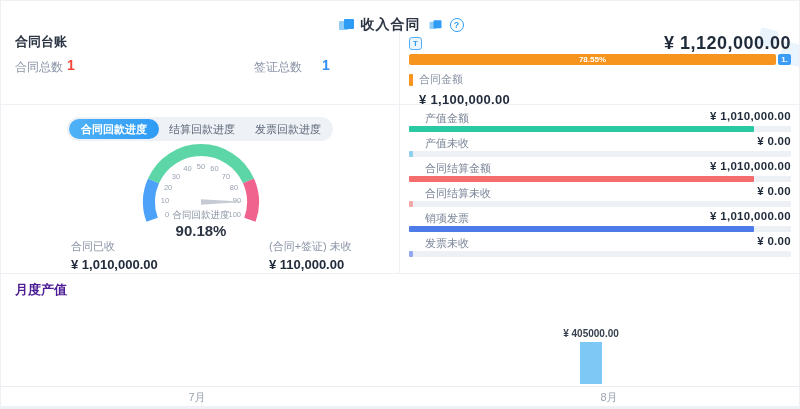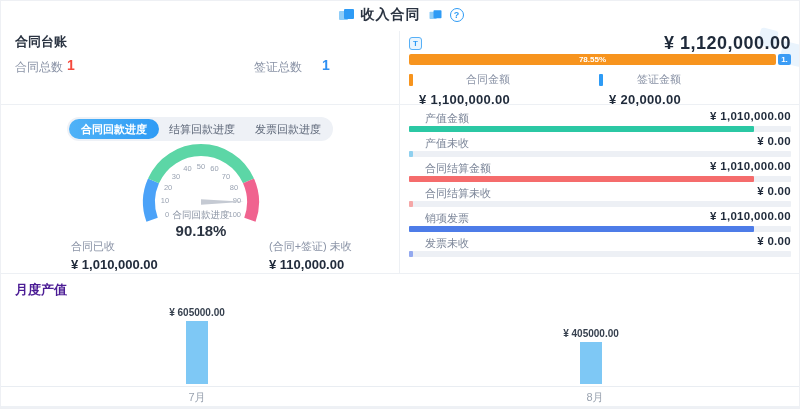--- a/index.html
+++ b/index.html
@@ -2,21 +2,21 @@
 <html><head>
 <meta charset="utf-8">
 <style>
   * { margin:0; padding:0; box-sizing:border-box; }
   html,body { background:#fff; }
   body { font-family:"Liberation Sans","DejaVu Sans",sans-serif; }
   .page { position:relative; width:800px; height:409px; background:#fff; overflow:hidden;
           border:1px solid #eef0f4; }
 
   
-  .header { position:absolute; left:0; top:0; width:800px; height:28px;
+  .header { position:absolute; left:0; top:10px; width:800px; height:28px;
             display:flex; align-items:center; justify-content:center; gap:7px; }
   .header .title { font-size:14px; font-weight:bold; color:#2b3442; letter-spacing:1px; }
   .mini-folder { position:relative; width:15px; height:12px; }
   .mini-folder .sq1 { position:absolute; left:0; top:2px; width:9px; height:9px; background:#8fcdf8; border-radius:1px; }
   .mini-folder .sq2 { position:absolute; left:5px; top:0; width:10px; height:10px; background:#2e9bf5; border-radius:1px; }
   .mini-folder.small { transform:scale(0.8); }
   .help-circle { width:14px; height:14px; border-radius:50%; border:1.5px solid #2e9bf5;
                  color:#2e9bf5; font-size:9px; font-weight:bold; display:flex;
                  align-items:center; justify-content:center; cursor:pointer; }
 
@@ -63,21 +63,21 @@
                display:flex; gap:2px; }
   .stack-contract { background:#f7941e; border-radius:2px; height:11px;
                     display:flex; align-items:center; justify-content:center;
                     color:#fff; font-size:8px; font-weight:bold; }
   .stack-visa { background:#3b9cf5; border-radius:2px; height:11px; min-width:13px; flex:0 0 auto;
                 display:flex; align-items:center; justify-content:center;
                 color:#fff; font-size:8px; font-weight:bold; overflow:hidden; }
 
   .legend-item { position:absolute; top:71px; }
   .li1 { left:408px; } .li2 { left:598px; }
-  .legend-row { display:flex; align-items:center; gap:6px;justify-content:space-between; }
+  .legend-row { display:flex; align-items:center; gap:6px; }
   .legend-chip { width:4px; height:12px; border-radius:1px; }
   .legend-label { font-size:11px; color:#8a93a6; }
   .legend-value { font-size:13px; font-weight:bold; color:#1f2a3a; margin-top:5px; margin-left:10px; letter-spacing:0.3px; }
 
   
   .metrics { position:absolute; left:408px; top:109px; width:382px; }
   .metric { height:25px; position:relative; }
   .metric .m-label { position:absolute; left:16px; top:1px; font-size:11px; color:#7b8598; }
   .metric .m-value { position:absolute; right:0; top:0;  font-size:11.5px; font-weight:bold; color:#1f2a3a; letter-spacing:0.3px; }
   .metric .m-track { position:absolute; left:0; top:16px; width:382px; height:6px; background:#edf0f5; border-radius:1px; }
@@ -85,21 +85,21 @@
 
   
   .monthly-title { position:absolute; left:14px; top:280px; font-size:13px; font-weight:bold; color:#4c1d95; }
   .axis-line { position:absolute; left:0; top:385px; width:800px; height:1px; background:#e9edf2; }
   .mbar-col { position:absolute; bottom:24px; width:120px; display:flex; flex-direction:column;
               align-items:center; justify-content:flex-end; }
   .mc1 { left:136px; } .mc2 { left:530px; }
   .mbar-label { font-size:10px; font-weight:bold; color:#37414f; margin-bottom:3px; white-space:nowrap; }
   .mbar { width:22px; background:#7ec8f5; }
   .month-label { position:absolute; top:389px; width:120px; text-align:center; font-size:11px; color:#9aa3b0; }
-  .ml1 { left:136px; } .ml2 { left:534px; }
+  .ml1 { left:136px; } .ml2 { left:548px; }
 
   svg text { font-family:"Liberation Sans","DejaVu Sans",sans-serif; }
 </style>
 </head>
 <body>
 
 <div class="page">
 
   <div class="header">
     <span class="mini-folder">
@@ -173,27 +173,20 @@
     <div class="stack-contract" style="width: 96.5%;">78.55%</div>
     <div class="stack-visa">1.</div>
   </div>
   <div class="legend-item li1">
     <div class="legend-row">
       <span class="legend-chip" style="background: rgb(247, 148, 30);"></span>
       <span class="legend-label">合同金额</span>
     </div>
     <div class="legend-value">¥ 1,100,000.00</div>
   </div>
-  <div class="legend-item li2">
-    <div class="legend-row">
-      <span class="legend-chip" style="background: rgb(46, 155, 245);"></span>
-      <span class="legend-label">签证金额</span>
-    </div>
-    <div class="legend-value">¥ 20,000.00</div>
-  </div>
 
   <div class="metrics">
     <div class="metric">
       <span class="m-label">产值金额</span>
       <span class="m-value">¥ 1,010,000.00</span>
       <div class="m-track">
           <div class="m-fill" style="width: 90.2%; background: rgb(43, 200, 164);"></div>
         </div>
     </div>
     <div class="metric">
@@ -228,24 +221,20 @@
       <span class="m-label">发票未收</span>
       <span class="m-value">¥ 0.00</span>
       <div class="m-track">
           <div class="m-fill" style="width: 1%; background: rgb(147, 169, 239);"></div>
         </div>
     </div>
   </div>
 
   <div class="monthly-title">月度产值</div>
   <div class="axis-line"></div>
-  <div class="mbar-col mc1">
-    <div class="mbar-label">¥ 605000.00</div>
-    <div class="mbar" style="height: 63px;"></div>
-  </div>
   <div class="mbar-col mc2">
     <div class="mbar-label">¥ 405000.00</div>
     <div class="mbar" style="height: 42px;"></div>
   </div>
   <div class="month-label ml1">7月</div>
   <div class="month-label ml2">8月</div>
 
   <div class="bottom-strip"></div>
 </div>
 

